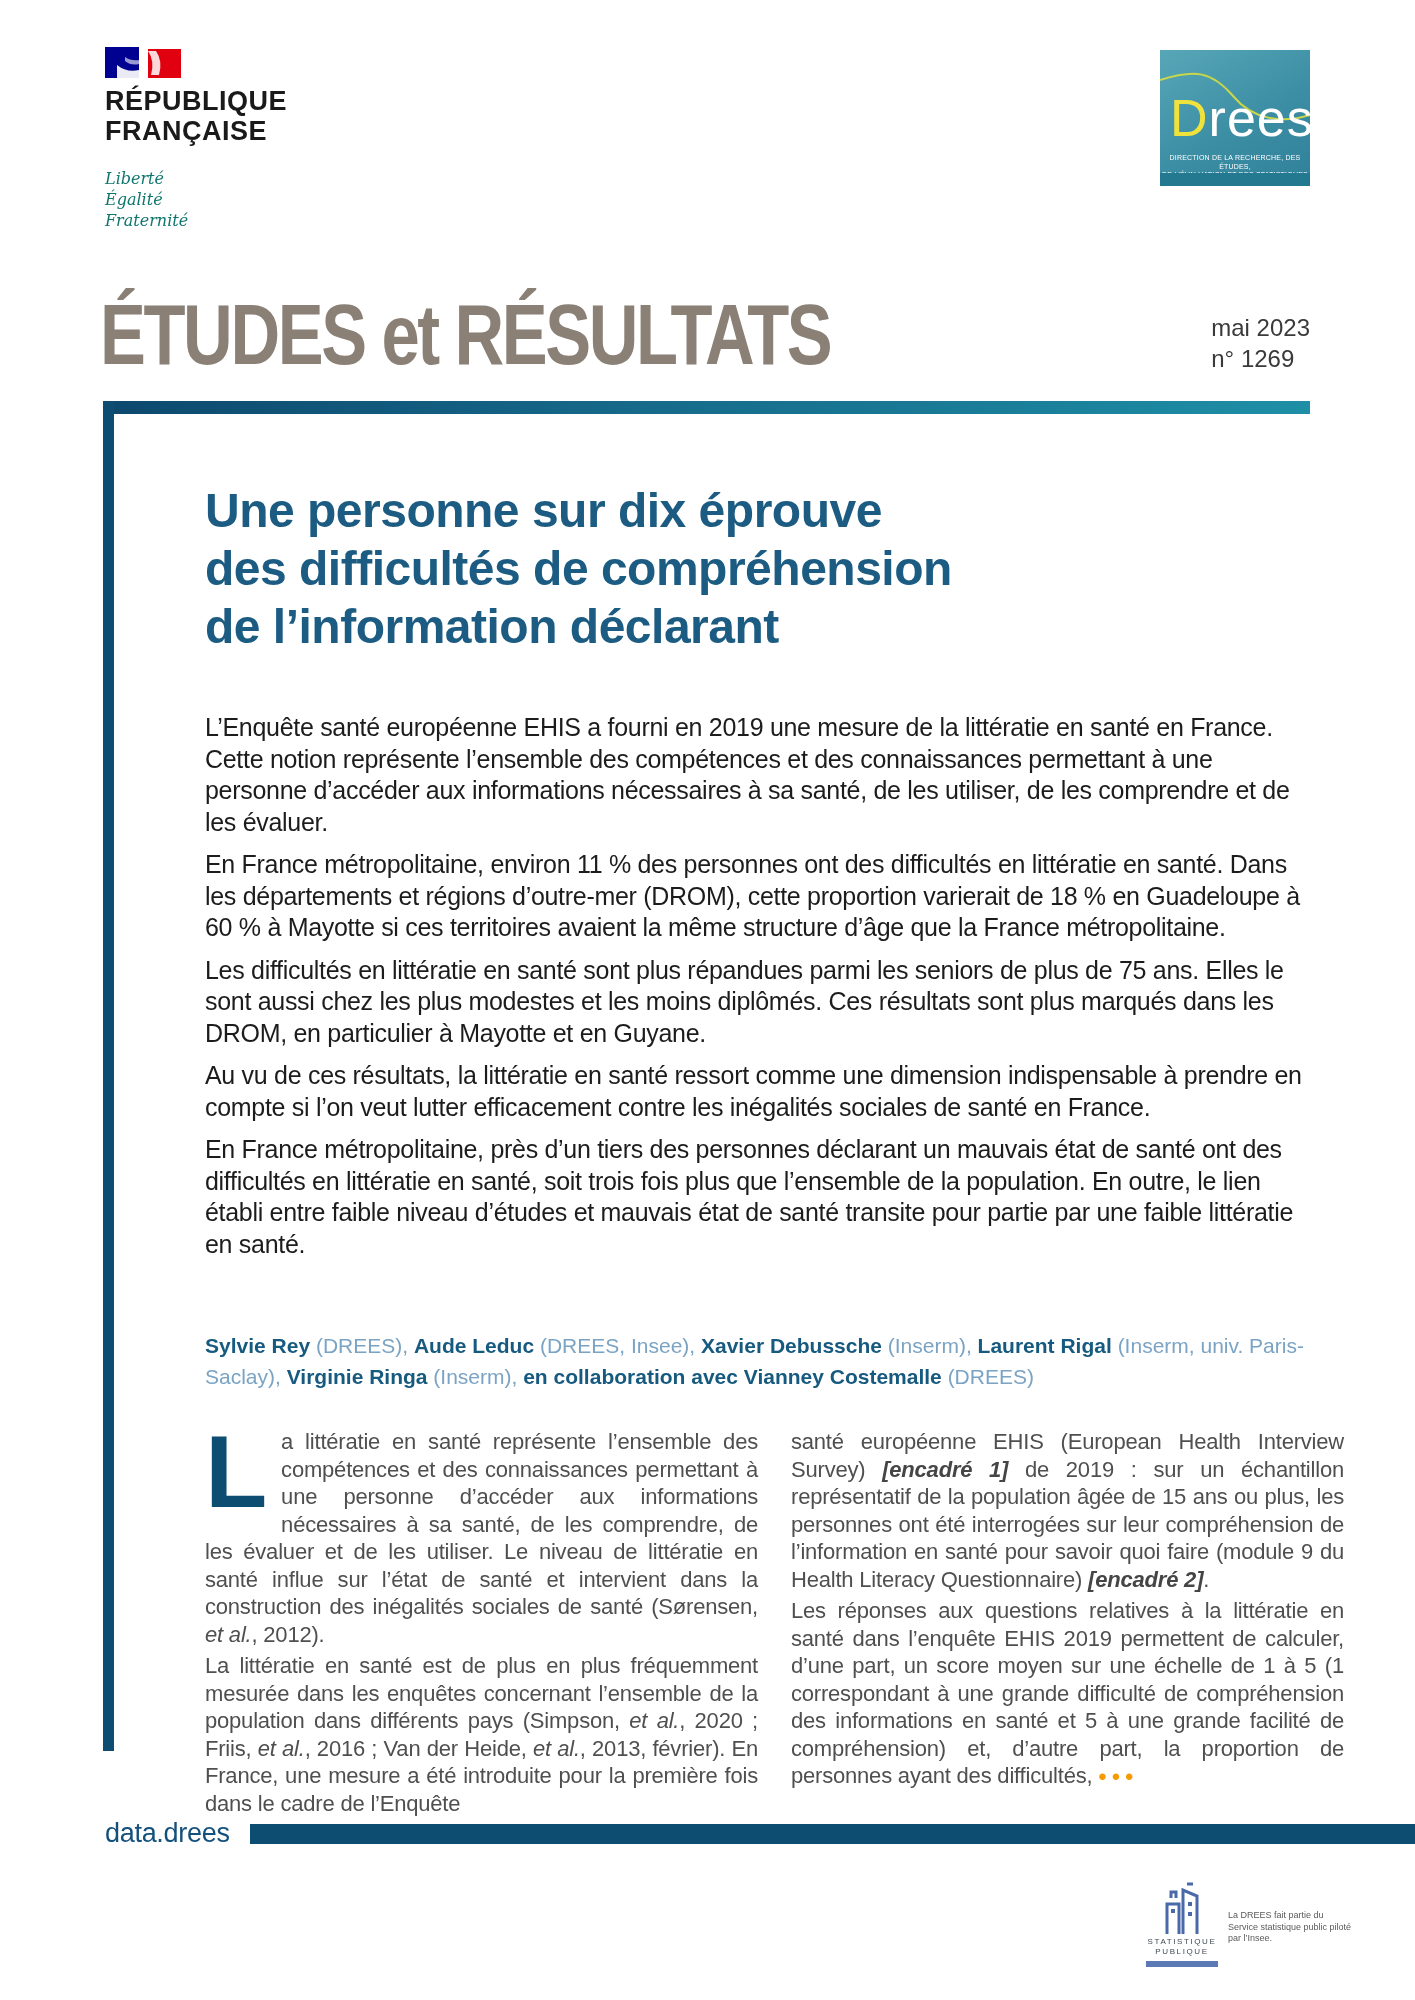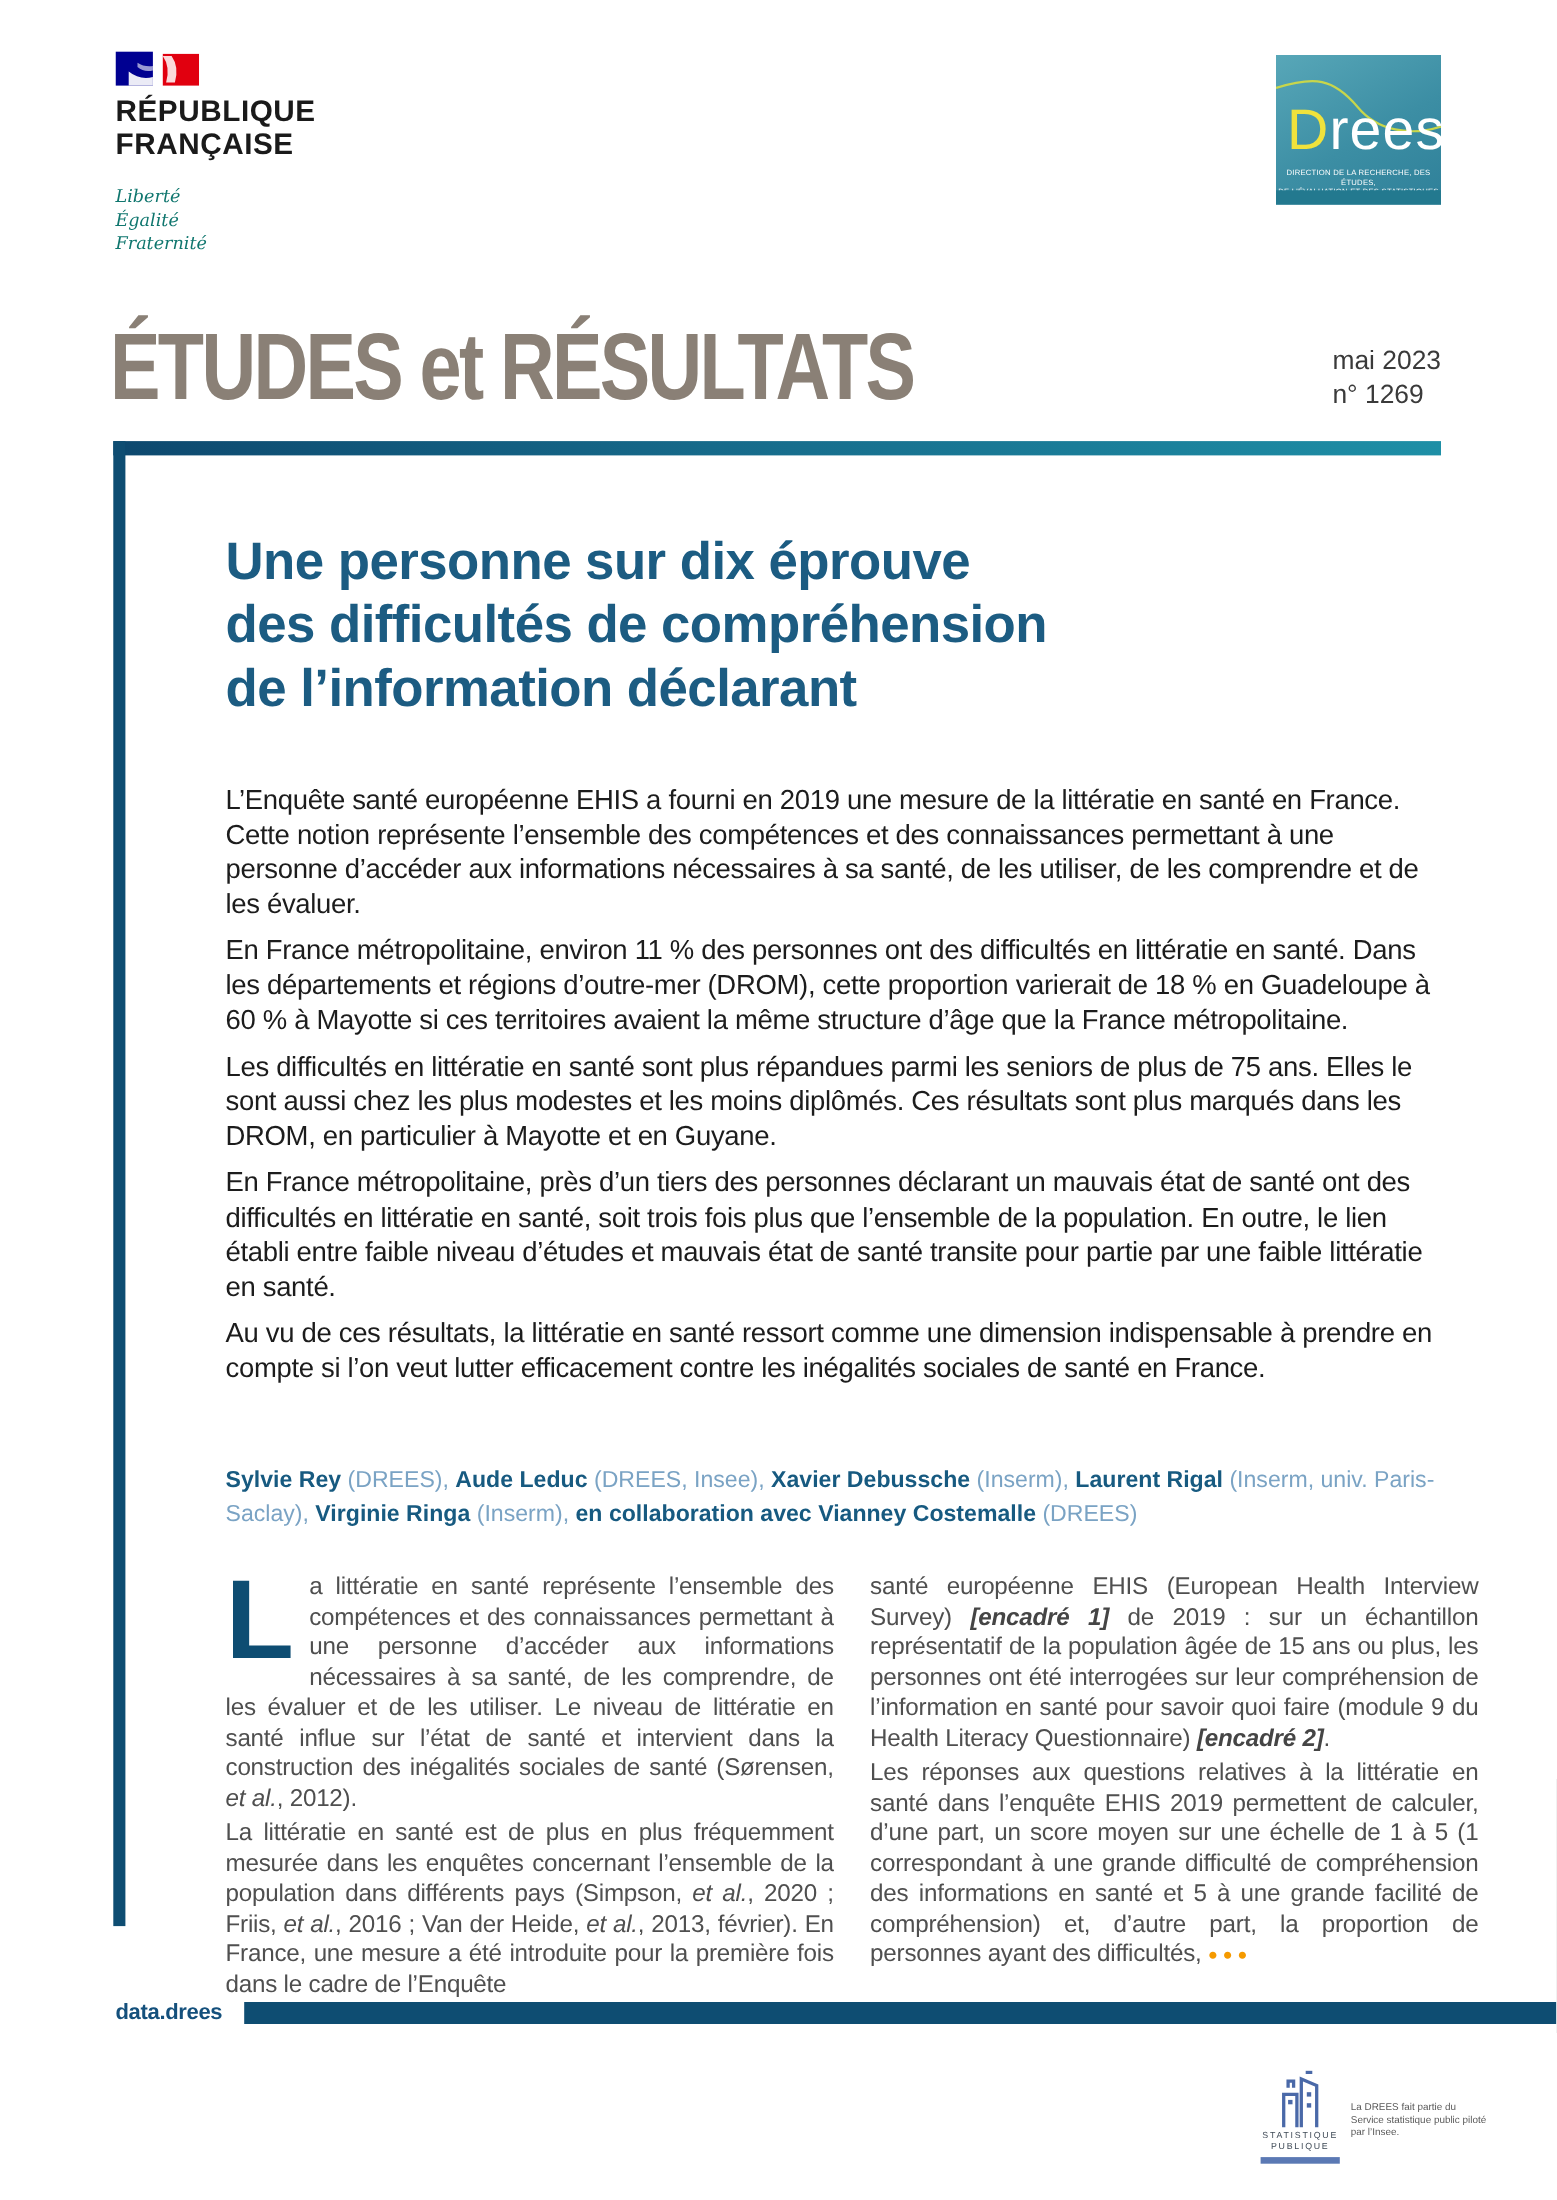--- a/index.html
+++ b/index.html
@@ -54,21 +54,21 @@
   .col p { margin-bottom:4px; }
   .dropcap { float:left; font-size:102px; line-height:80px; font-weight:700;
     color:#0e4d72; margin:4px 14px 0 0; }
   .i  { font-style:italic; }
   .bi { font-style:italic; font-weight:700; color:#454545; }
   .dots { color:#f59a00; font-size:24px; letter-spacing:5px; vertical-align:-2px; white-space:nowrap; }
 
   
   .dataline { position:absolute; left:105px; right:0; top:1818px; display:flex; align-items:center; }
   .dataline .pre  { font-size:30px; color:#2a6da6; letter-spacing:-.3px; }
-  .dataline .bold { font-size:20px; color:#14507c; font-weight:700; letter-spacing:-.3px; }
+  .dataline .bold { font-size:27px; color:#14507c; font-weight:400; letter-spacing:-.3px; }
   .dataline .bar  { flex:1; height:20px; margin-left:20px; background:#0e4d72; }
 
   .statpub { position:absolute; left:1146px; top:1882px; display:flex; align-items:flex-start; gap:10px; }
   .sp-left { width:72px; text-align:center; }
   .sp-left svg { display:block; margin:0 auto 3px auto; }
   .sp-t { font-size:8px; letter-spacing:1.6px; color:#3f4a56; line-height:10px; }
   .sp-bar { height:6px; background:#5b79b4; margin-top:4px; }
   .sp-caption { width:125px; font-size:9px; line-height:11.5px; color:#5a5a5a; padding-top:28px; }
 </style>
 </head>
@@ -118,22 +118,22 @@
   <h2 class="title">
     <span>Une personne sur dix éprouve</span><br>
     <span>des difficultés de compréhension</span><br>
     <span>de l’information déclarant</span>
   </h2>
 
   <div class="lede">
     <p>L’Enquête santé européenne EHIS a fourni en 2019 une mesure de la littératie en santé en France. Cette notion représente l’ensemble des compétences et des connaissances permettant à une personne d’accéder aux informations nécessaires à sa santé, de les utiliser, de les comprendre et de les évaluer.</p>
     <p>En France métropolitaine, environ 11 % des personnes ont des difficultés en littératie en santé. Dans les départements et régions d’outre-mer (DROM), cette proportion varierait de 18 % en Guadeloupe à 60 % à Mayotte si ces territoires avaient la même structure d’âge que la France métropolitaine.</p>
     <p>Les difficultés en littératie en santé sont plus répandues parmi les seniors de plus de 75 ans. Elles le sont aussi chez les plus modestes et les moins diplômés. Ces résultats sont plus marqués dans les DROM, en particulier à Mayotte et en Guyane.</p>
+    <p>Au vu de ces résultats, la littératie en santé ressort comme une dimension indispensable à prendre en compte si l’on veut lutter efficacement contre les inégalités sociales de santé en France.</p>
     <p>En France métropolitaine, près d’un tiers des personnes déclarant un mauvais état de santé ont des difficultés en littératie en santé, soit trois fois plus que l’ensemble de la population. En outre, le lien établi entre faible niveau d’études et mauvais état de santé transite pour partie par une faible littératie en santé.</p>
-    <p>Au vu de ces résultats, la littératie en santé ressort comme une dimension indispensable à prendre en compte si l’on veut lutter efficacement contre les inégalités sociales de santé en France.</p>
   </div>
 
   <p class="authors"><span class="nm">Sylvie Rey</span><span class="af"> (DREES), </span><span class="nm">Aude Leduc</span><span class="af"> (DREES, Insee), </span><span class="nm">Xavier Debussche</span><span class="af"> (Inserm), </span><span class="nm">Laurent Rigal</span><span class="af"> (Inserm, univ. Paris-Saclay), </span><span class="nm">Virginie Ringa</span><span class="af"> (Inserm), </span><span class="nm">en collaboration avec Vianney Costemalle</span><span class="af"> (DREES)</span></p>
 
   <div class="columns">
     <div class="col">
       <p><span class="dropcap">L</span><span><span>a littératie en santé représente l’ensemble des compétences et des connaissances permettant à une personne d’accéder aux informations nécessaires à sa santé, de les comprendre, de les évaluer et de les utiliser. Le niveau de littératie en santé influe sur l’état de santé et intervient dans la construction des inégalités sociales de santé (Sørensen, </span><span class="i">et al.</span><span>, 2012).</span></span></p>
       <p><span>La littératie en santé est de plus en plus fréquemment mesurée dans les enquêtes concernant l’ensemble de la population dans différents pays (Simpson, </span><span class="i">et al.</span><span>, 2020 ; Friis, </span><span class="i">et al.</span><span>, 2016 ; Van der Heide, </span><span class="i">et al.</span><span>, 2013, février). En France, une mesure a été introduite pour la première fois dans le cadre de l’Enquête</span></p>
     </div>
     <div class="col">

